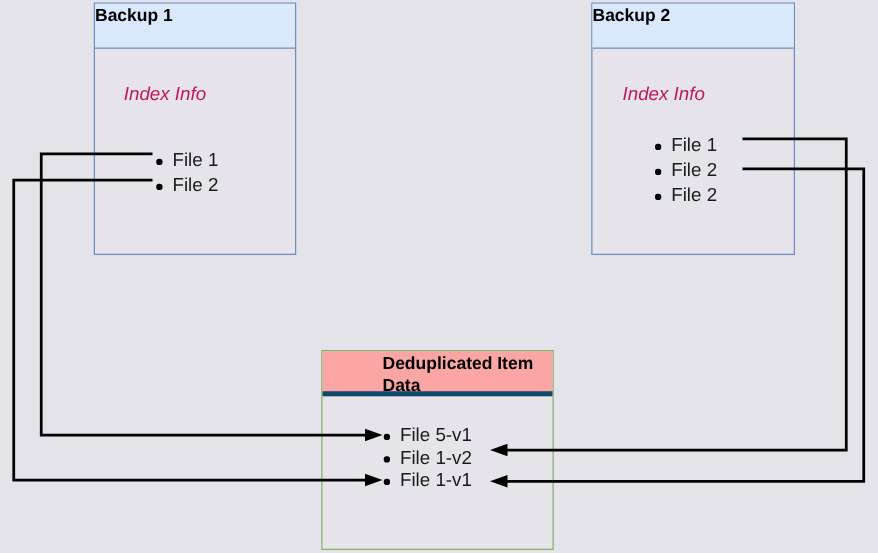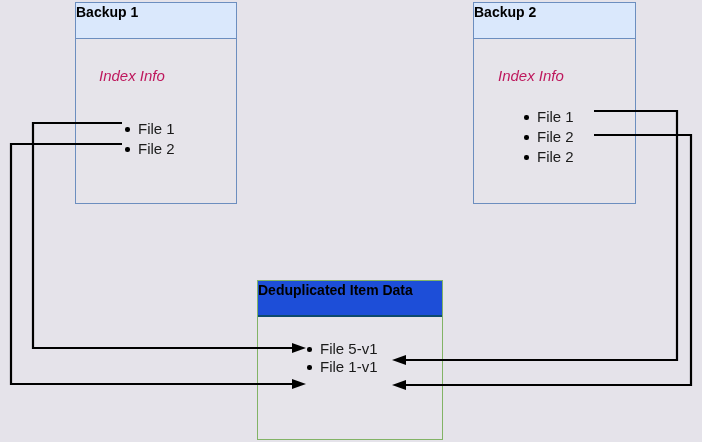--- a/index.html
+++ b/index.html
@@ -43,22 +43,23 @@
     text-align: left;
     font-size: 14px;
     font-weight: bold;
     color: #000000;
   }
   .box.blue > .box-header {
     background: #dae8fc;
     border-bottom: 1px solid #6c8ebf;
   }
   .box.green > .box-header {
-    background: #1d4ed8;
-    border-bottom: 2px solid #0c4a6e;
+    background: #fca5a5;
+    border-bottom: 4px solid #0c4a6e;
+    padding-left: 48px;
   }
   .box-body {
     position: absolute;
     left: 0;
     top: 20px;
     right: 0;
     bottom: 0;
   }
   .plain-label {
     position: absolute;
@@ -155,20 +156,24 @@
   <div class="box green" style="left:257px; top:280px; width:186px; height:160px;">
     <div class="box-header">Deduplicated Item Data</div>
     <div class="box-body">
       <ul class="bullet-list" style="left:48px; top:39px;">
         <li>
           <span class="bullet-dot"></span>
           <span>File 5-v1</span>
         </li>
         <li>
           <span class="bullet-dot"></span>
+          <span>File 1-v2</span>
+        </li>
+        <li>
+          <span class="bullet-dot"></span>
           <span>File 1-v1</span>
         </li>
       </ul>
     </div>
   </div>
 
   <svg id="wires" viewBox="0 0 702 442">
 
     <g>
       <path d="M 122 123 L 33 123 L 33 348 L 294 348"></path>

